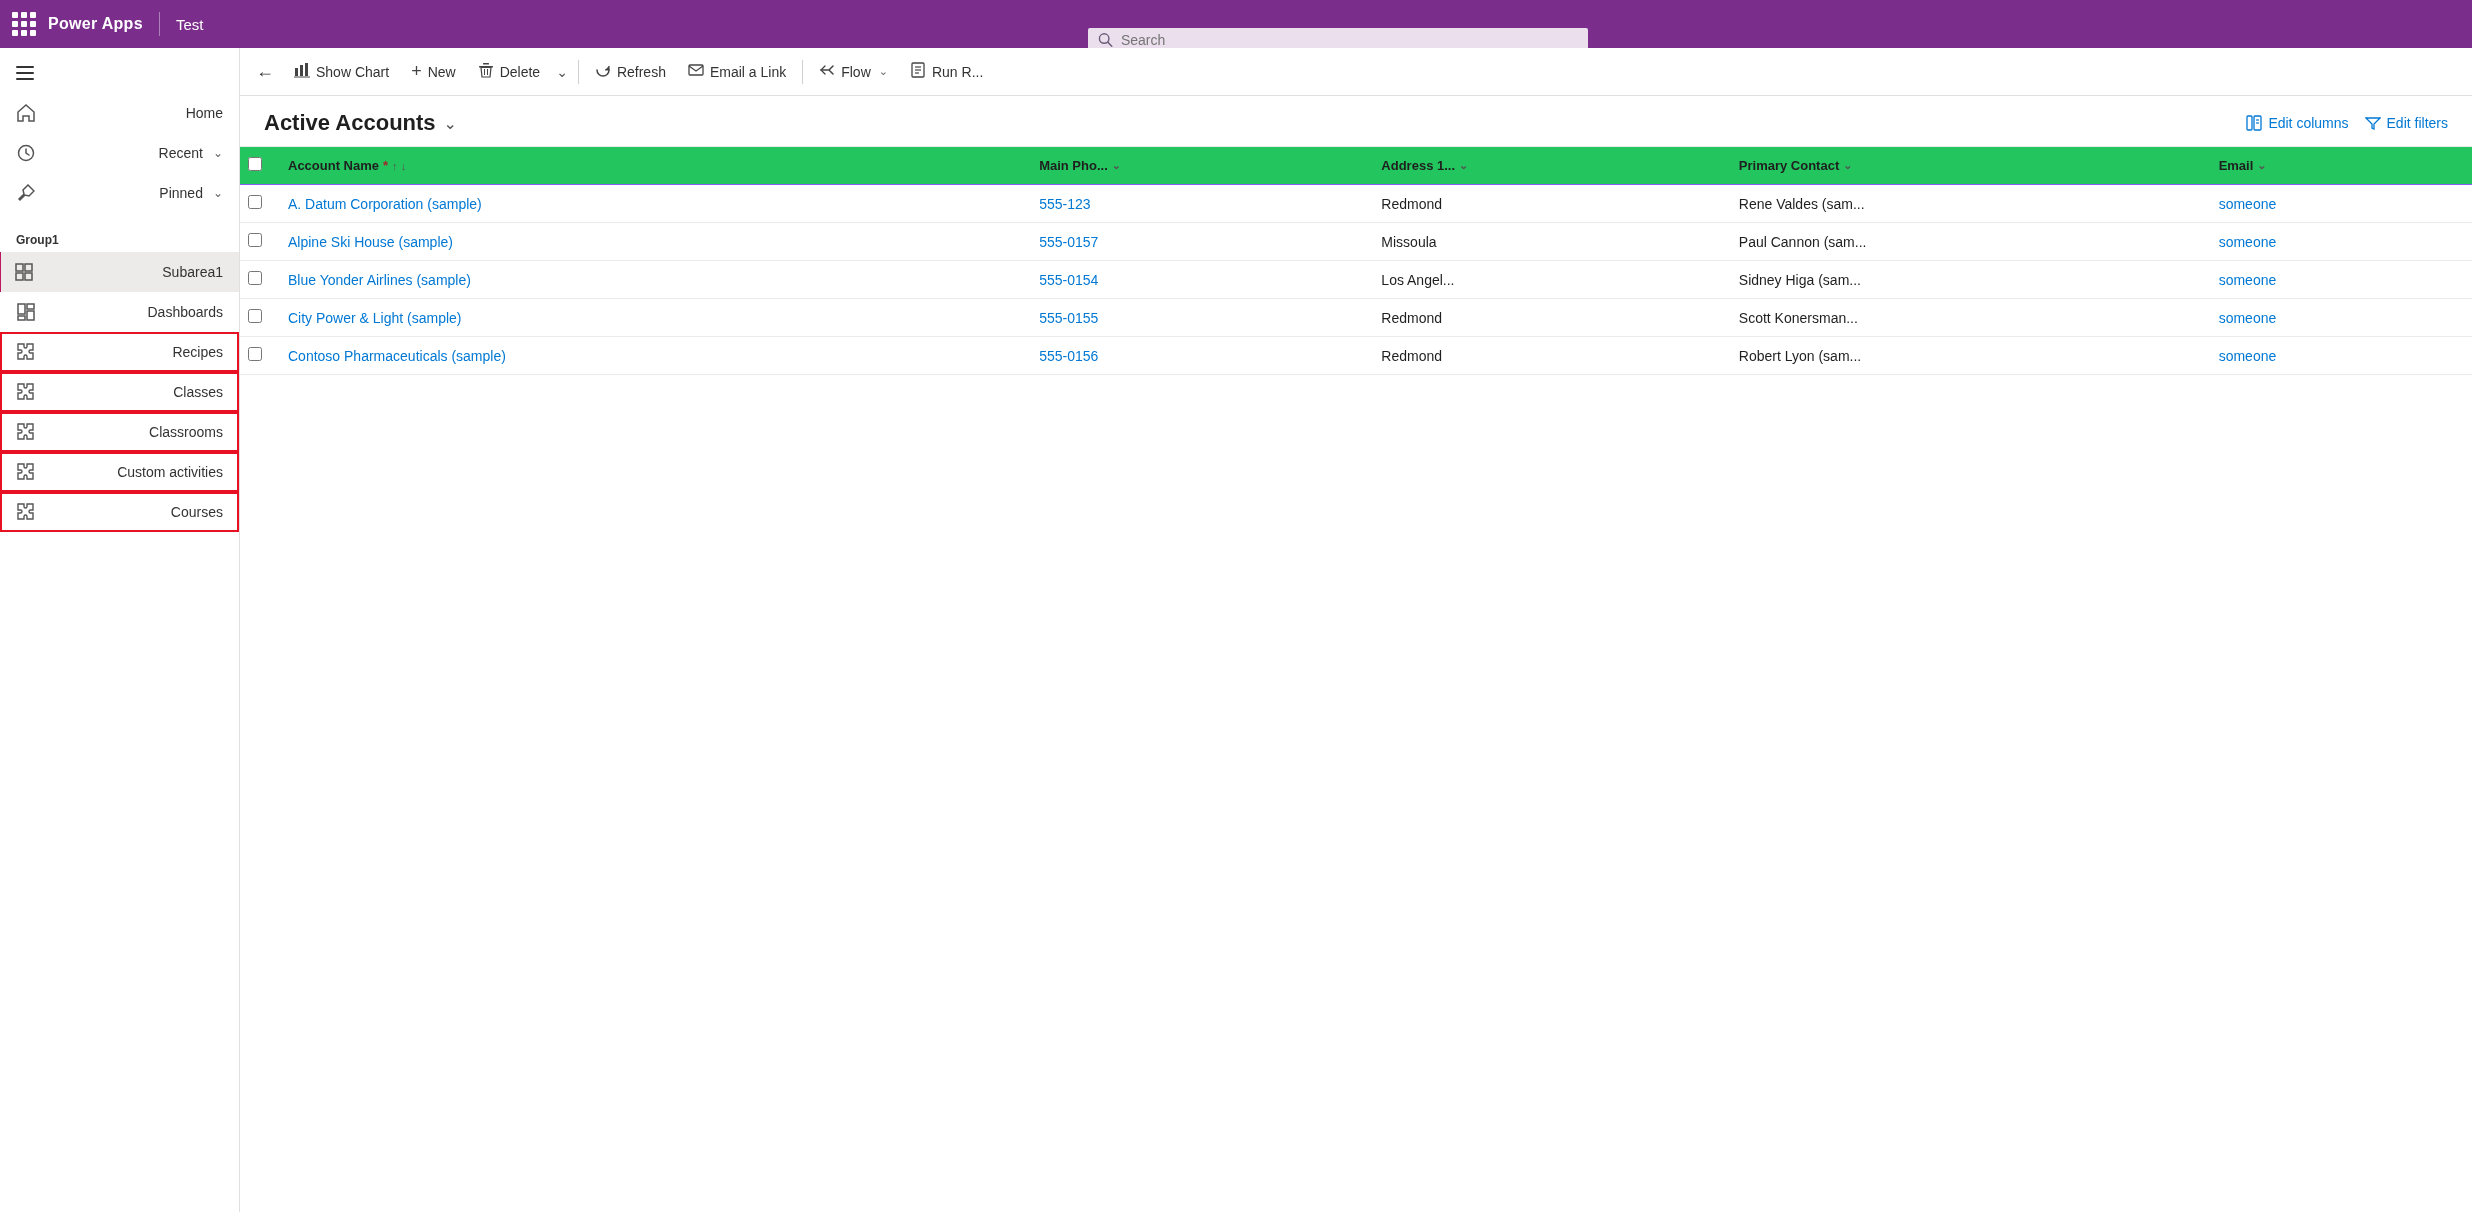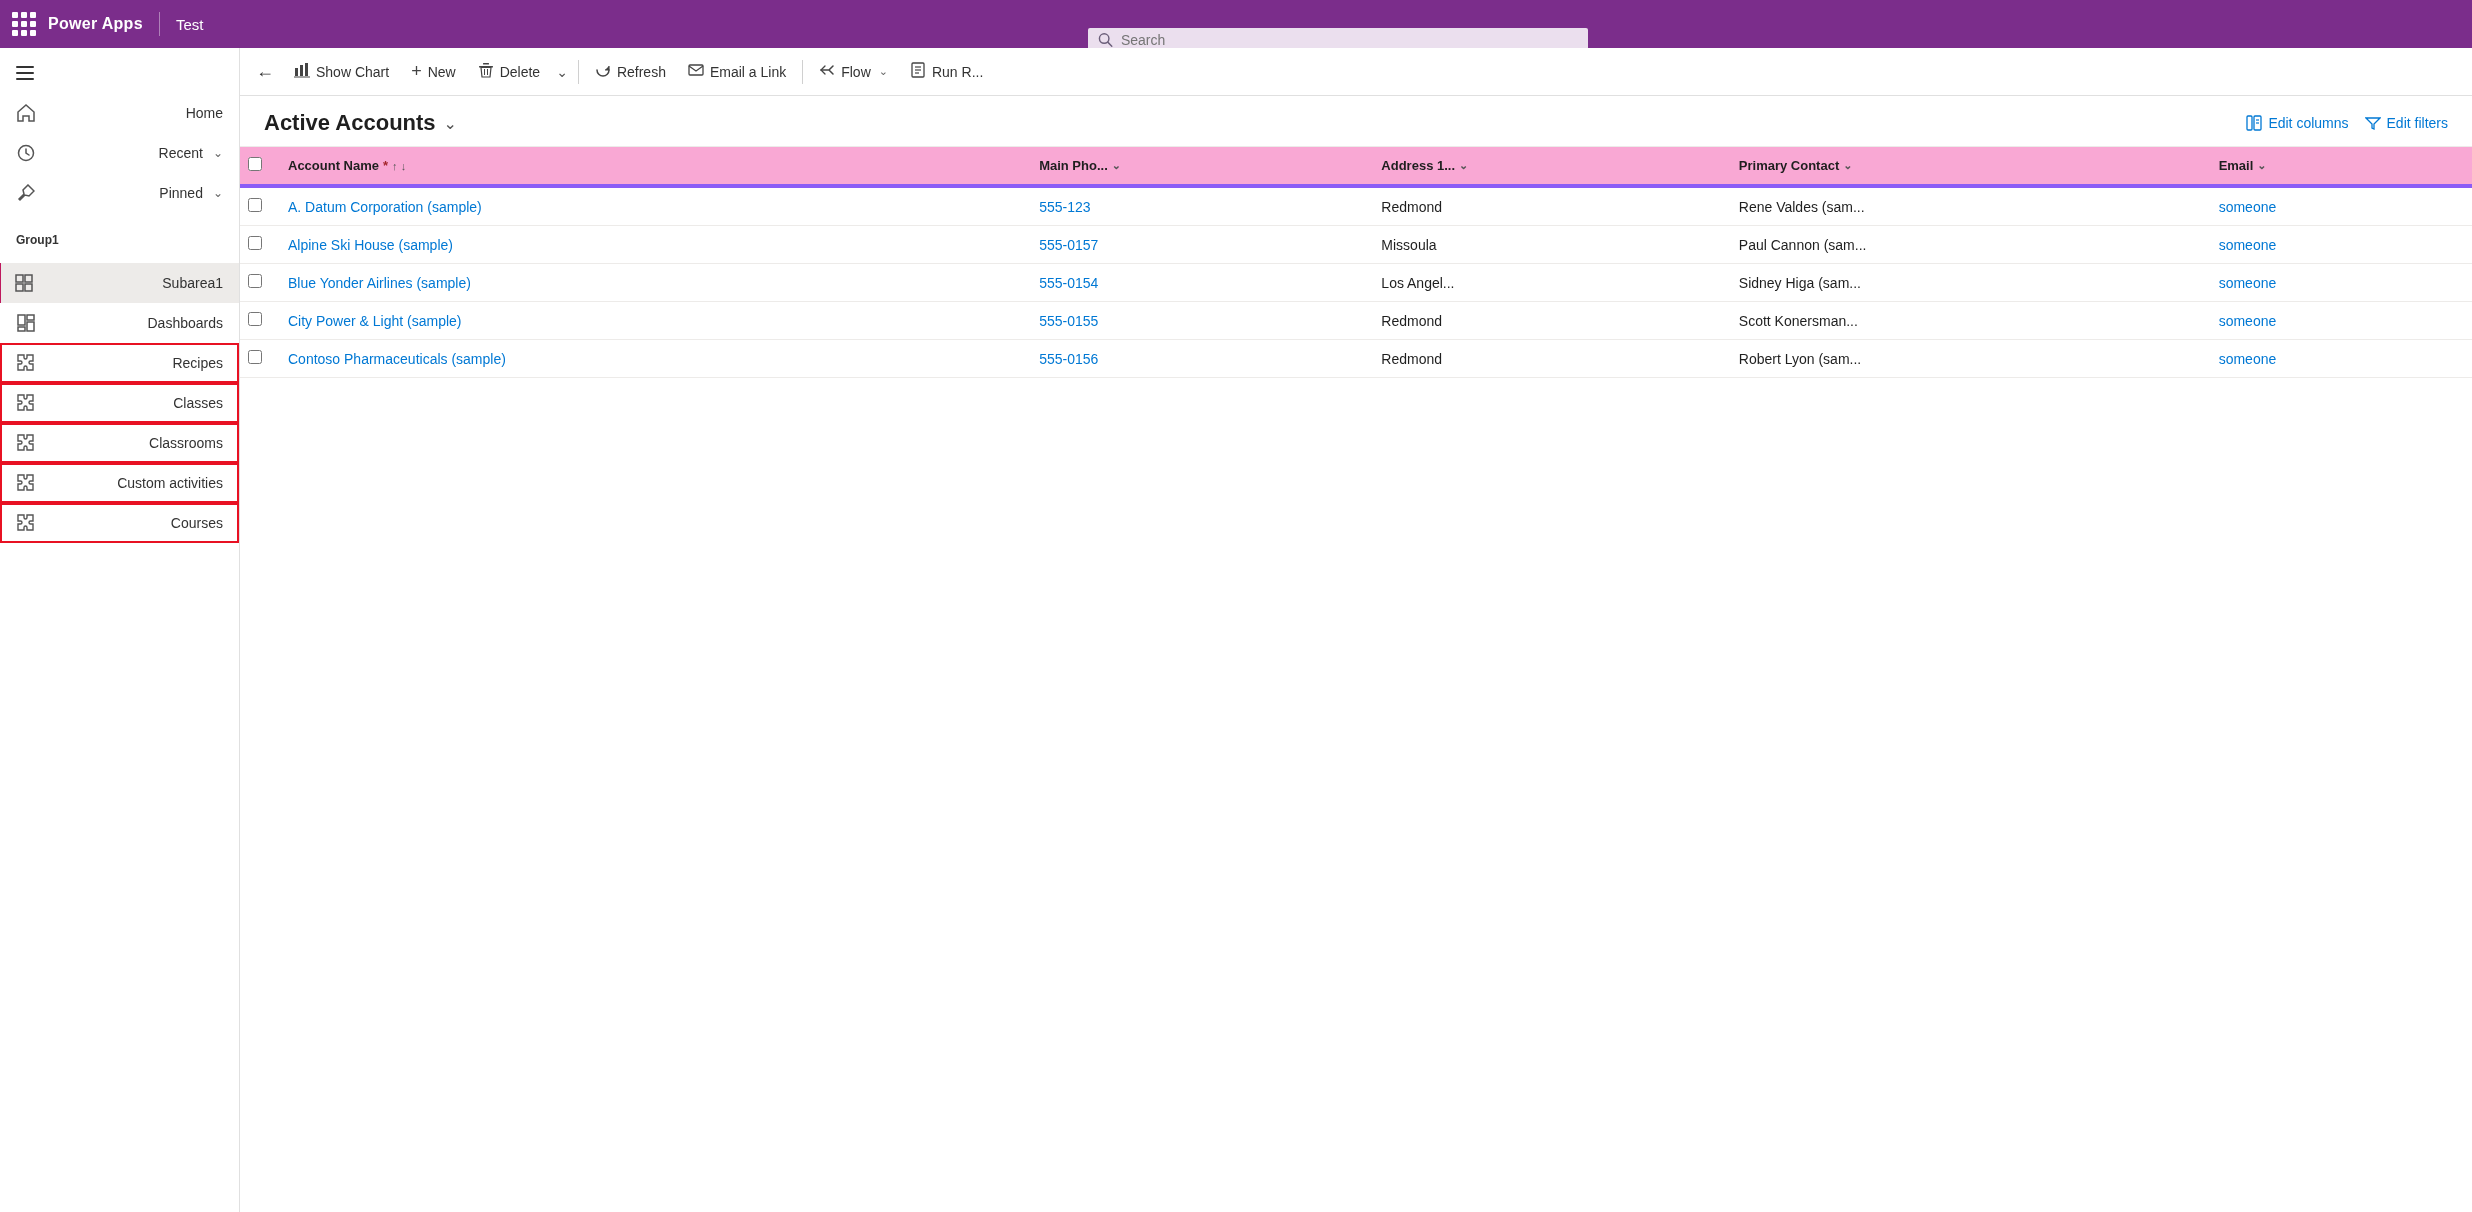--- a/index.html
+++ b/index.html
@@ -98,21 +98,21 @@
       text-align: right;
     }
     .sidebar-item.active {
       background: #edebe9;
       border-left: 1px solid #be185d;
       padding-left: 13px;
     }
     .sidebar-item .item-label { flex: 1; }
     .sidebar-item .chevron { font-size: 12px; color: #666; }
     .sidebar-group-label {
-      padding: 12px 16px 16px;
+      padding: 12px 16px 5px;
       font-size: 12px;
       font-weight: 700;
       color: #333;
       text-transform: none;
     }
     .sidebar-icon {
       width: 20px;
       height: 20px;
       display: flex;
       align-items: center;
@@ -213,22 +213,22 @@
       width: 100%;
       border-collapse: collapse;
       min-width: 900px;
     }
     thead th {
       padding: 10px 16px;
       text-align: left;
       font-weight: 600;
       font-size: 13px;
       color: #1f1f1f;
-      border-bottom: 4px solid #8b5cf6;
-      background: #f9a8d4;
+      border-bottom: 1px solid #8b5cf6;
+      background: #22c55e;
       white-space: nowrap;
       position: sticky;
       top: 0;
       z-index: 1;
     }
     thead th .col-header-inner {
       display: flex;
       align-items: center;
       gap: 4px;
     }

